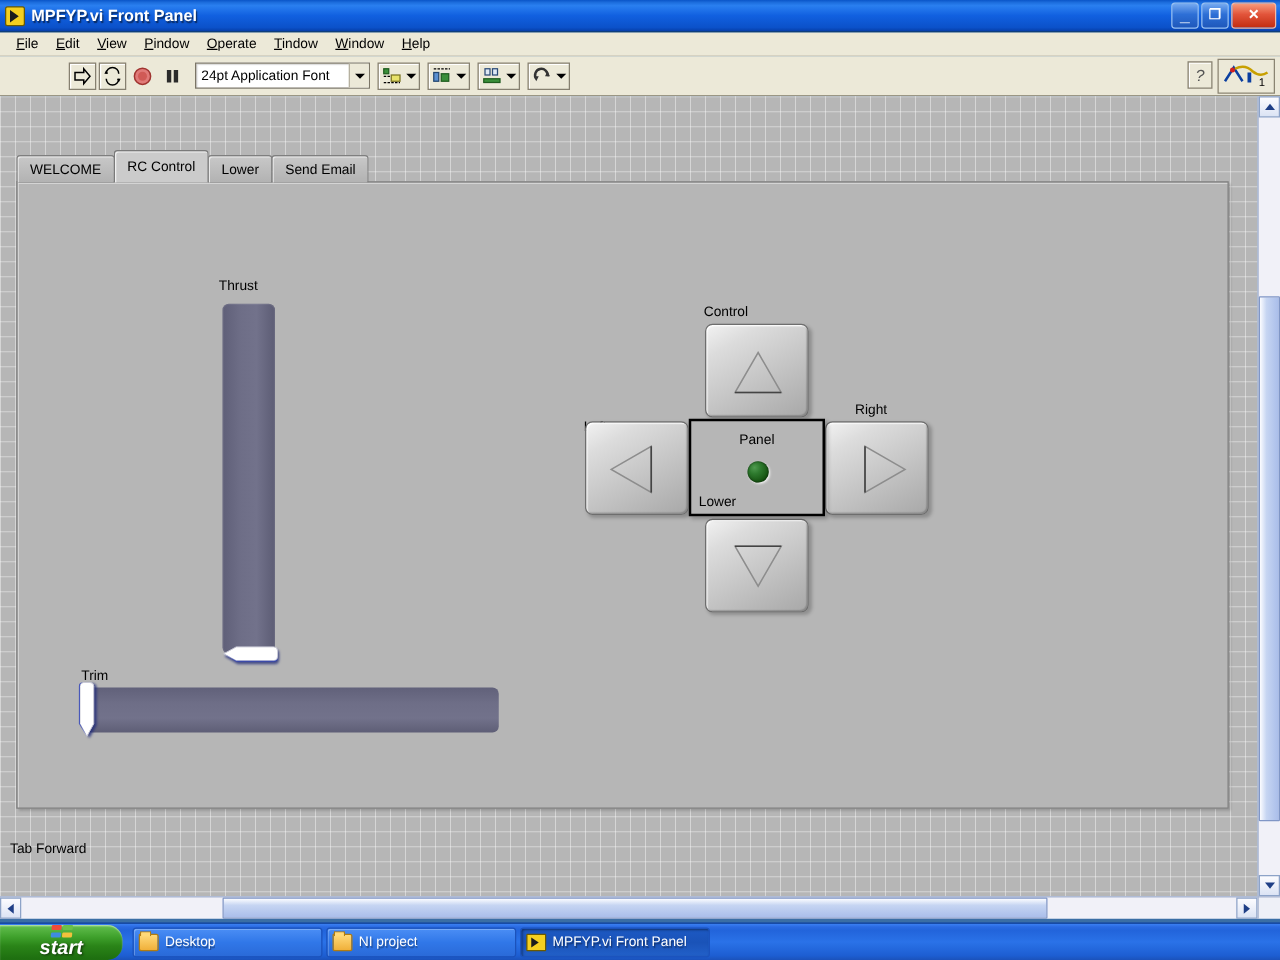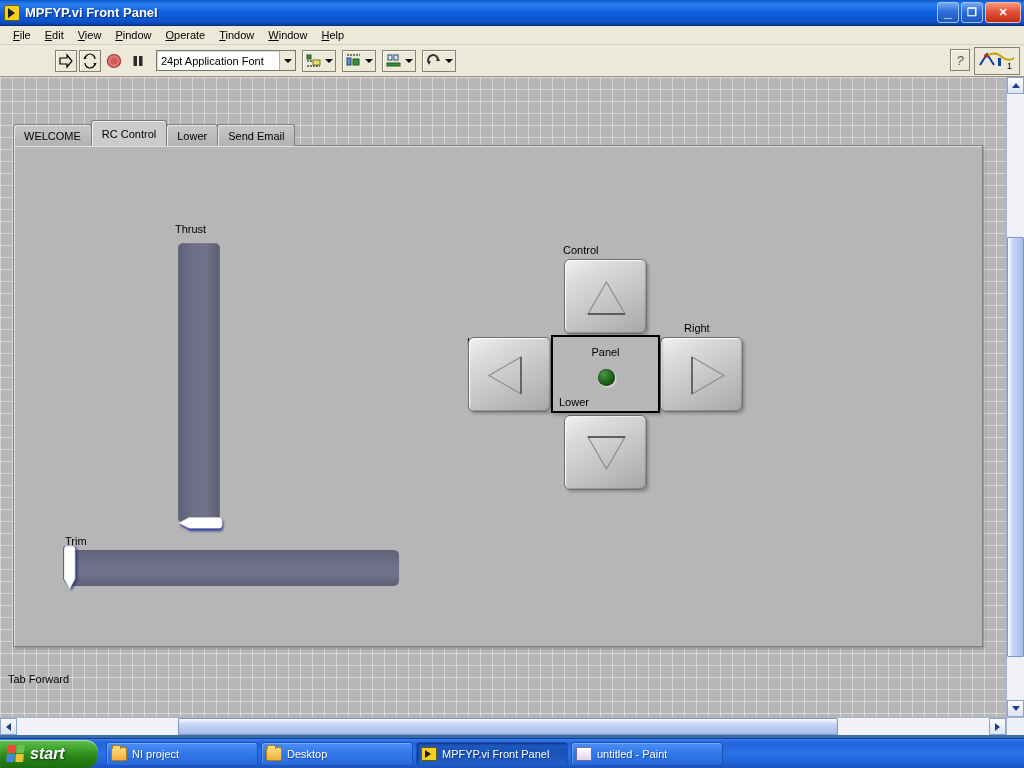--- a/index.html
+++ b/index.html
@@ -262,20 +262,21 @@
                 #2a72e8 50%, #1d5ed2 88%, #1b52bb 100%);
     border-top: 1px solid #0d3fa0;
     display: flex; align-items: center;
   }
   .start-btn {
     width: 98px; height: 28px; margin-right: 8px;
     background: linear-gradient(180deg,#64c050 0%,#3ea02b 35%,#2a8418 60%,#1d6d0f 100%);
     border-radius: 0 12px 12px 0;
     display: flex; align-items: center; cursor: pointer;
     box-shadow: inset 0 1px 1px rgba(255,255,255,.5);
+    flex-direction: column;
   }
   .start-flag {
     width: 17px; height: 17px; margin-left: 7px; margin-right: 6px;
     display: grid; grid-template-columns: 1fr 1fr; grid-template-rows: 1fr 1fr;
     gap: 1.5px; transform: skewX(-6deg);
   }
   .start-flag i { display:block; border-radius: 1px; }
   .start-text {
     color: #fff; font-size: 16px; font-style: italic; font-weight: bold;
     text-shadow: 1px 1px 2px rgba(0,0,0,.6);
@@ -549,30 +550,26 @@
         <i style="background:#f04b3a"></i>
           <i style="background:#6bc14a"></i>
         <i style="background:#3e8ce0"></i>
           <i style="background:#f2c13c"></i>
       </div>
       <div class="start-text">start</div>
     </div>
 
     <div class="task-btn">
       <span class="task-ico folder-ico"></span>
-      <span class="task-label">NI project</span>
+      <span class="task-label">Desktop</span>
     </div>
     <div class="task-btn">
       <span class="task-ico folder-ico"></span>
-      <span class="task-label">Desktop</span>
+      <span class="task-label">NI project</span>
     </div>
     <div class="task-btn active">
       <span class="task-ico lv-ico"></span>
       <span class="task-label">MPFYP.vi Front Panel</span>
     </div>
-    <div class="task-btn">
-      <span class="task-ico paint-ico"></span>
-      <span class="task-label">untitled - Paint</span>
-    </div>
 
   </div>
 
 </div>
 
 </body></html>

